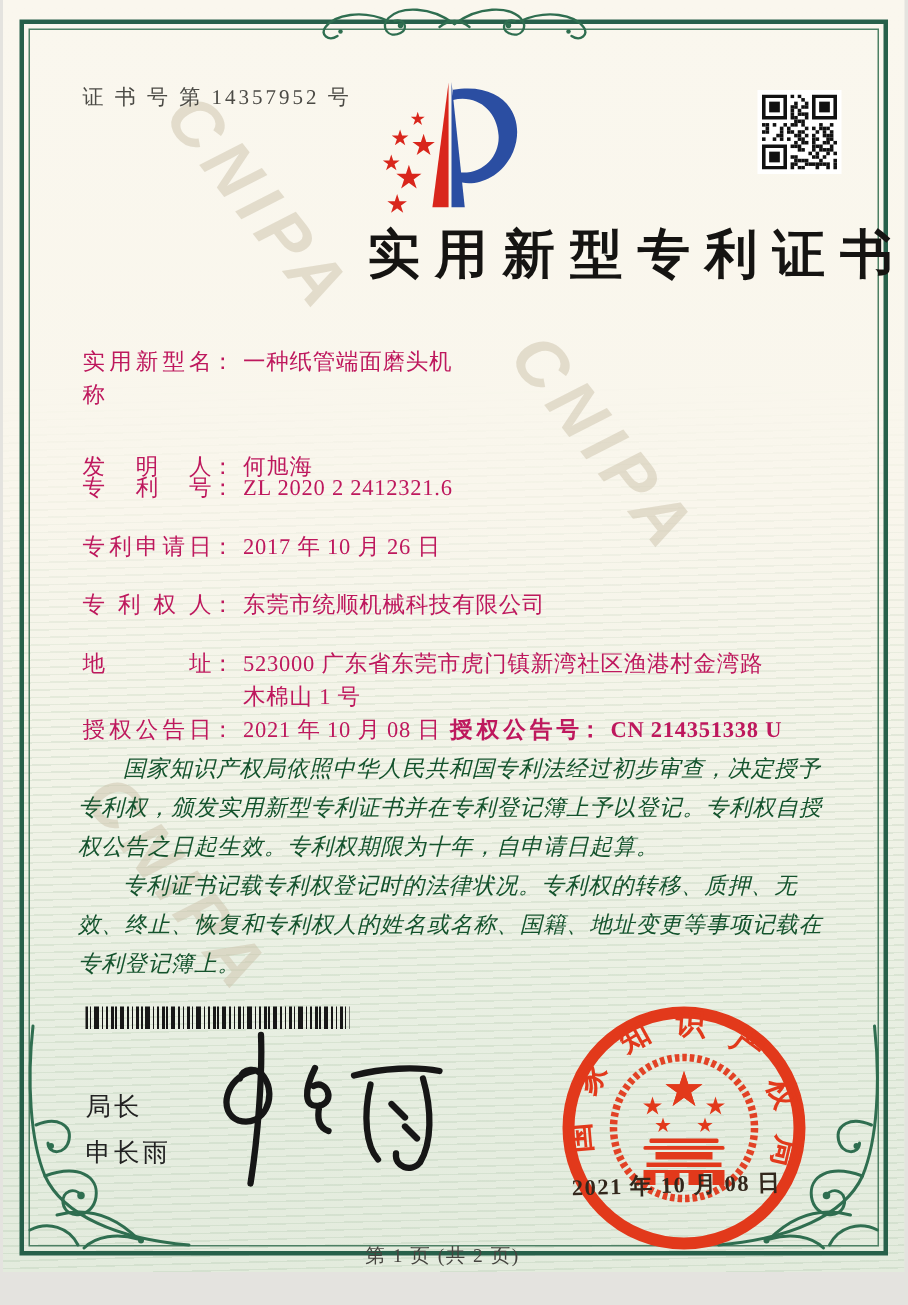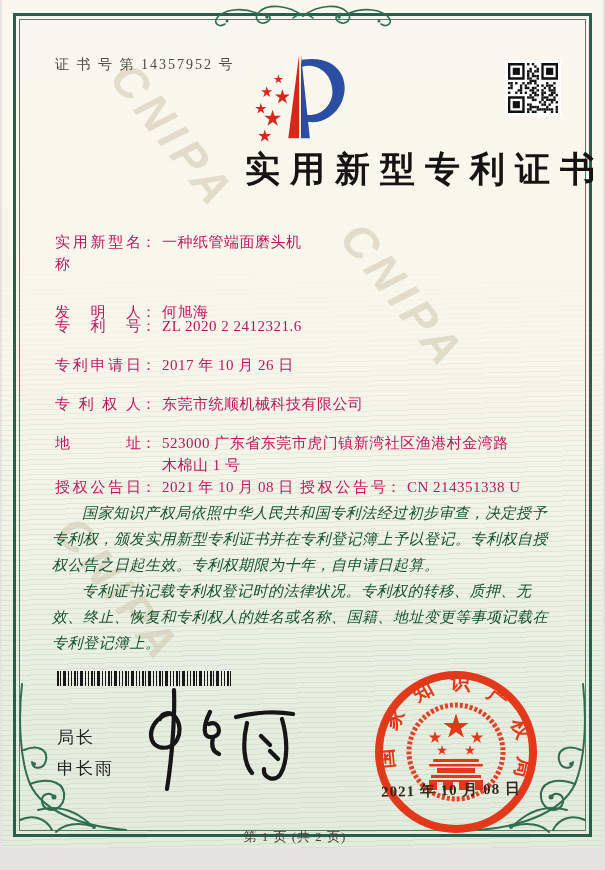--- a/index.html
+++ b/index.html
@@ -15,21 +15,21 @@
   .frame-inner{position:absolute;left:19px;top:19px;right:19px;bottom:39px;border:1px solid #4d8064;}
   .abs{position:absolute;}
   .cert-no{left:55px;top:56px;font-size:14px;letter-spacing:2px;color:#4b4a45;}
   .title{left:0;right:0;top:146px;text-align:right;font-size:35px;font-weight:700;
     letter-spacing:10px;padding-left:10px;color:#151412;}
   .frow{position:absolute;left:55px;font-size:15px;color:#be185d;line-height:22px;}
   .flabel{display:inline-block;width:86px;text-align:justify;text-align-last:justify;vertical-align:top;}
   .fcolon{display:inline-block;vertical-align:top;margin-right:6px;}
   .fvalue{display:inline-block;vertical-align:top;letter-spacing:.5px;}
   .fvalue.wrap{width:360px;}
-  .grant2{position:absolute;left:245px;top:0;white-space:nowrap;}
+  .grant2{position:absolute;left:245px;top:0;white-space:nowrap;font-weight:bold;}
   .paras{left:52px;top:500px;width:508px;font-size:15px;line-height:26px;
     font-style:italic;color:#14532d;}
   .paras p{margin:0;text-indent:2em;letter-spacing:.5px;}
   .wm{position:absolute;font-size:46px;font-weight:700;font-style:italic;letter-spacing:6px;
     color:rgba(204,193,170,.5);transform:rotate(52deg);transform-origin:left top;pointer-events:none;
     font-family:"Liberation Sans","DejaVu Sans",sans-serif;}
   .barcode{left:57px;top:671px;width:176px;height:15px;
     background:repeating-linear-gradient(90deg,#171717 0 2px,transparent 2px 3px,#171717 3px 4px,
     transparent 4px 6px,#171717 6px 9px,transparent 9px 11px,#171717 11px 12px,transparent 12px 14px,
     #171717 14px 15px,transparent 15px 17px);}

